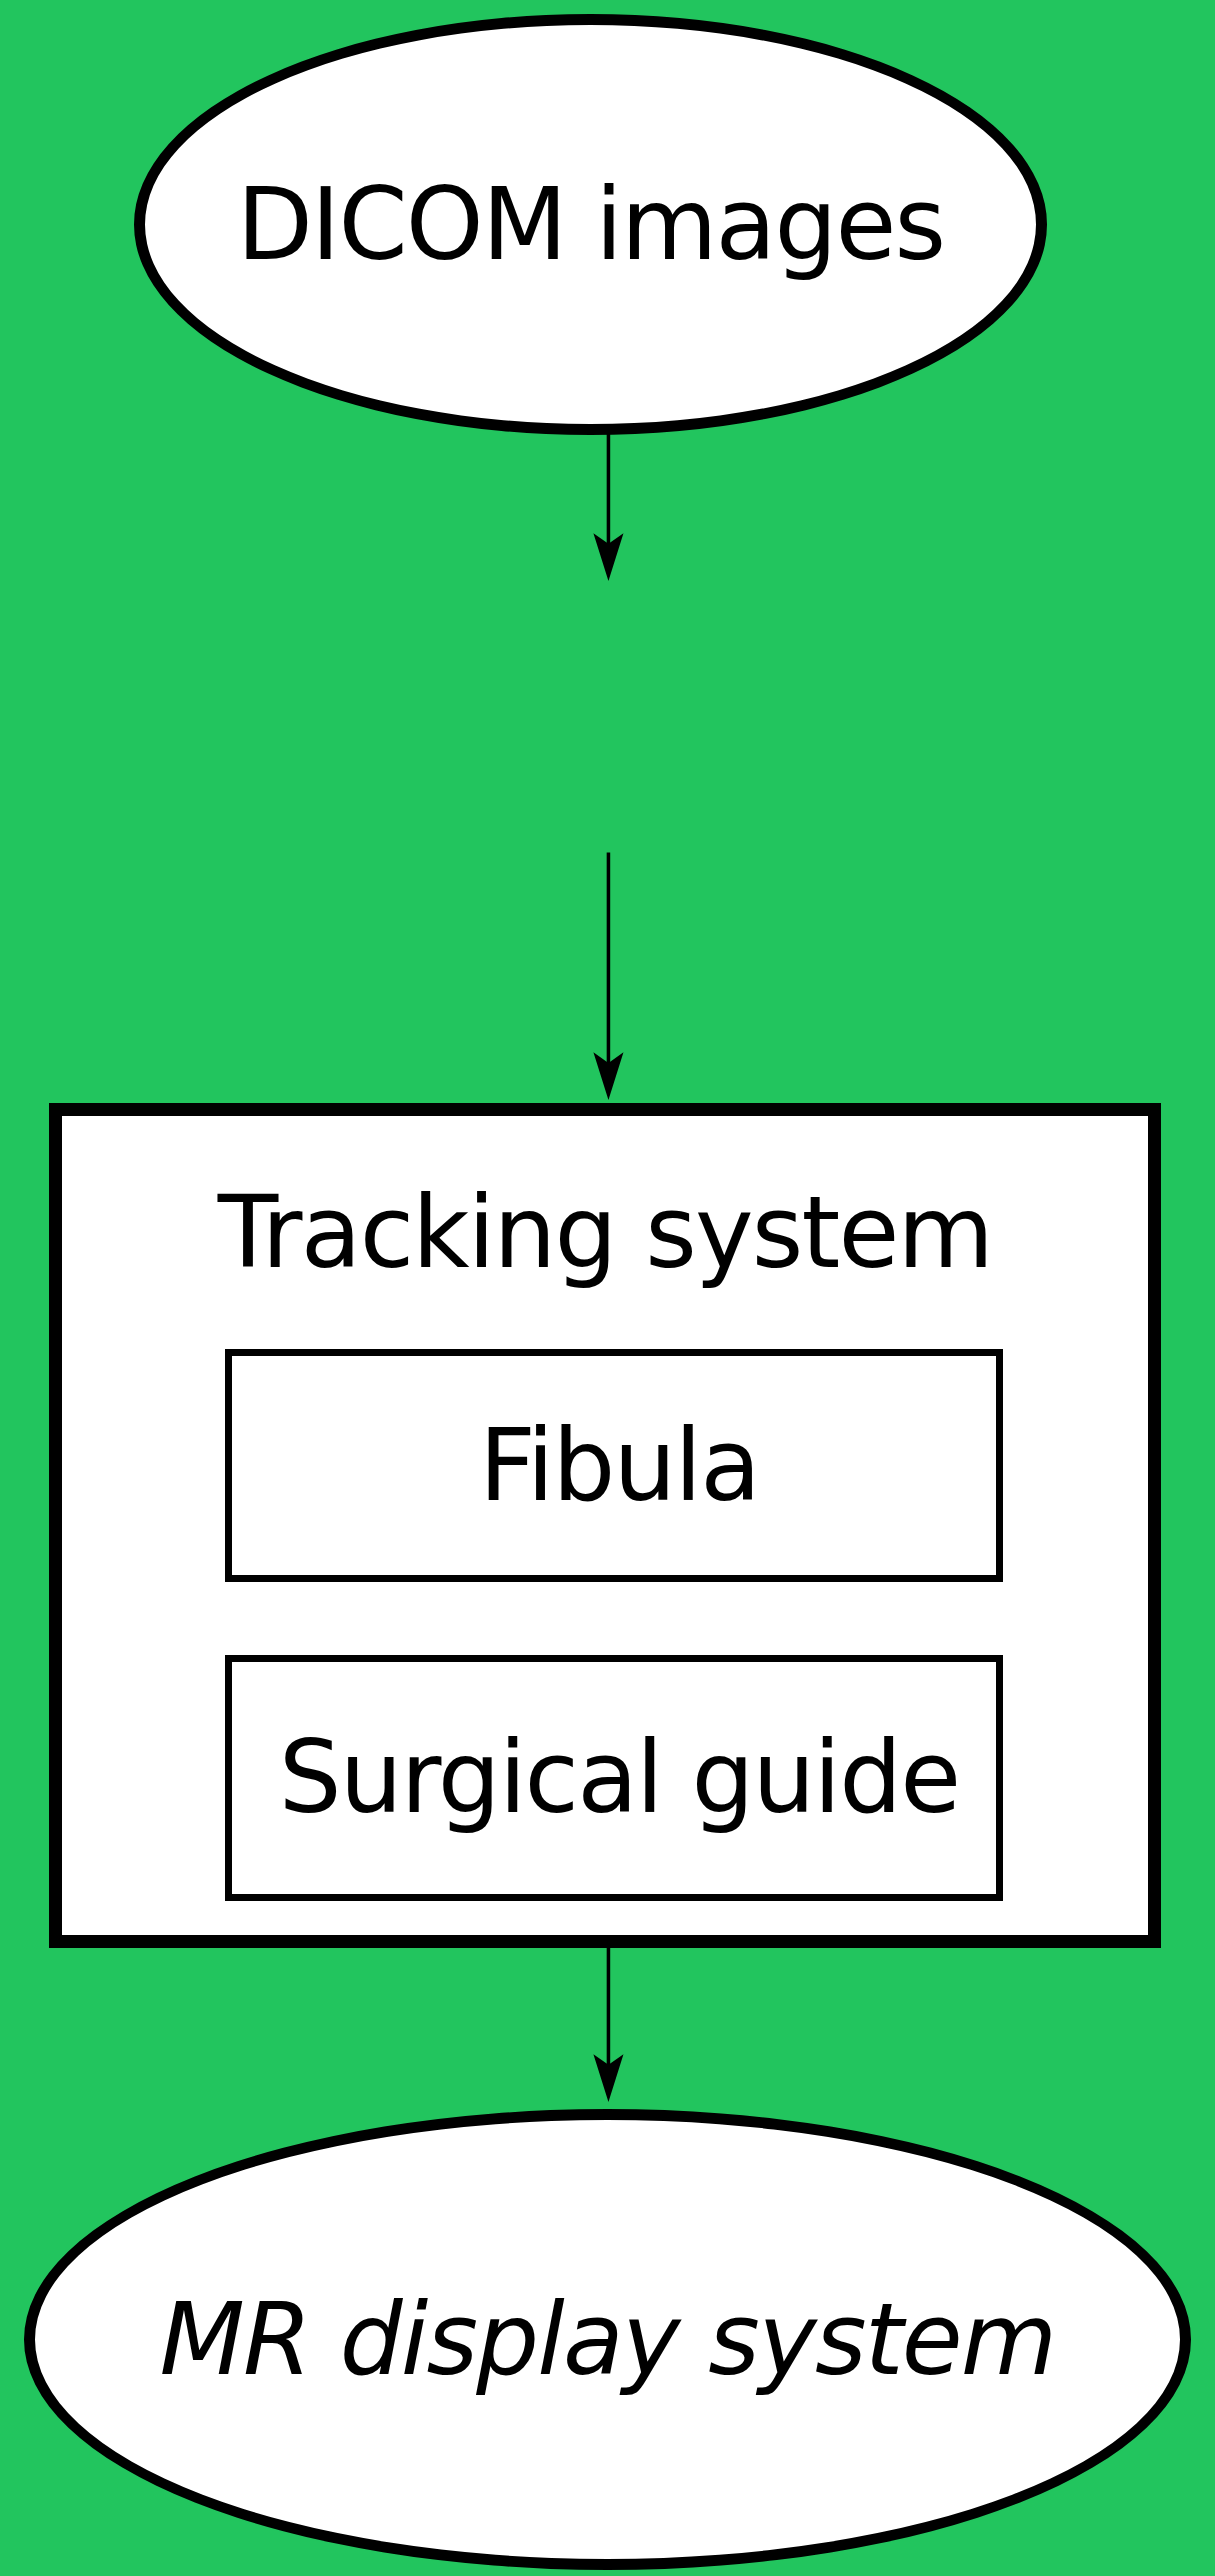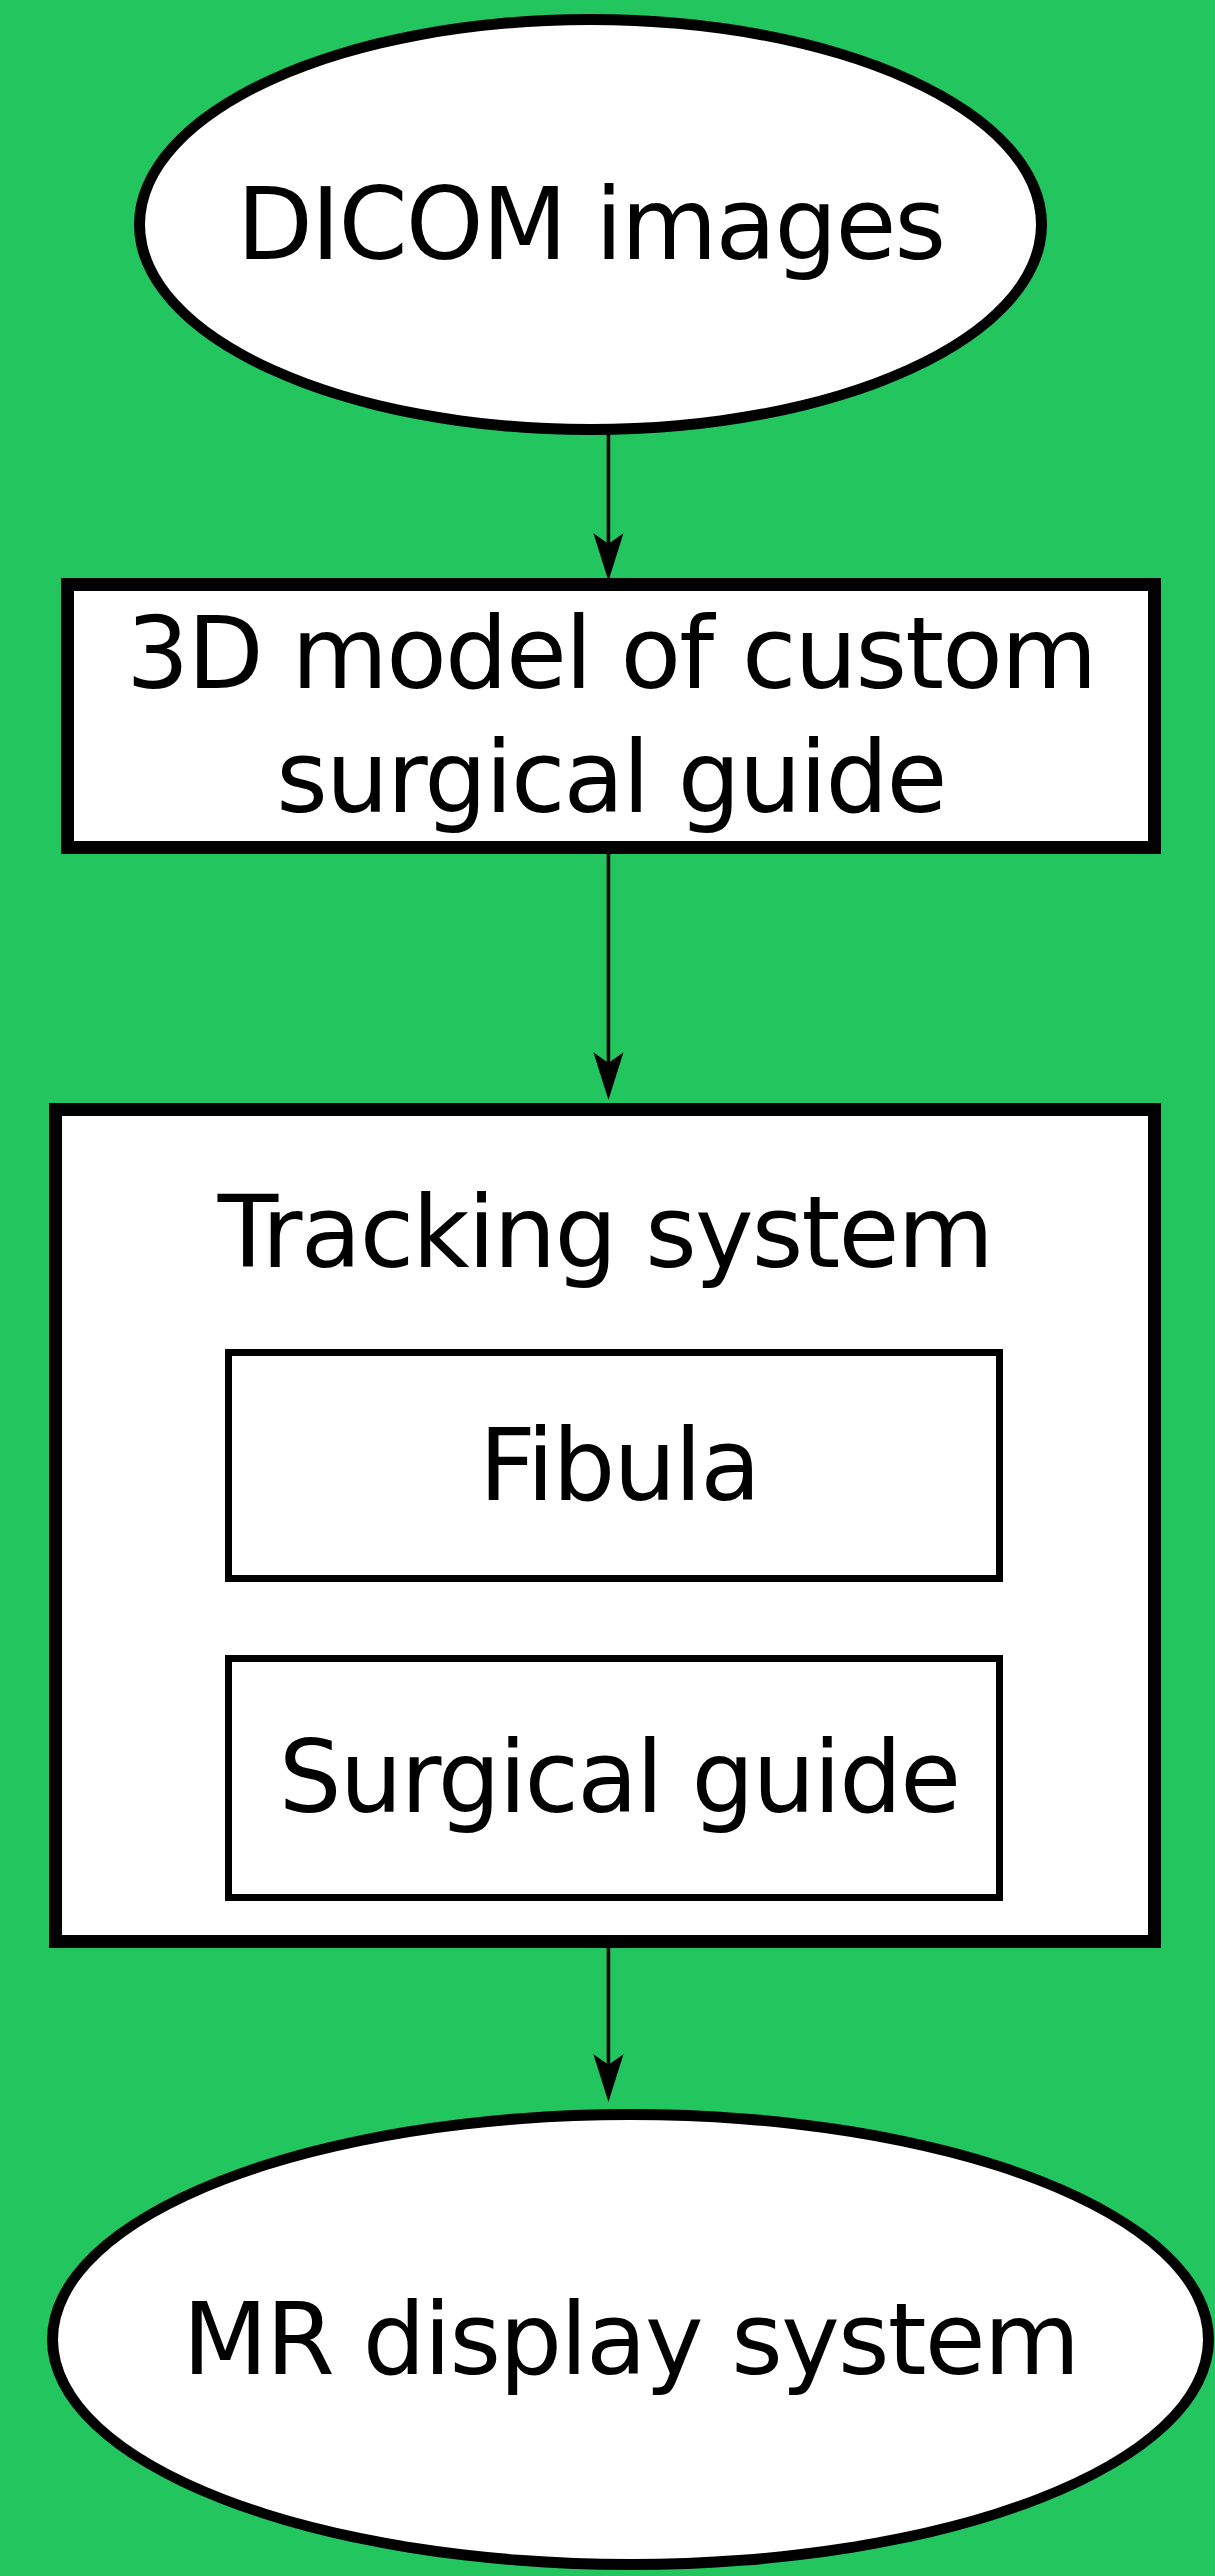--- a/index.html
+++ b/index.html
@@ -60,21 +60,21 @@
     display: flex;
     align-items: center;
     justify-content: center;
     padding-left: 10px;
   }
   #ellipse-dicom   { left: 134px; top: 14px;   width: 913px; height: 421px; }
   #rect-model      { left: 61px;  top: 578px;  width: 1100px; height: 276px; padding: 0 8.8px; }
   #rect-tracking   { left: 49px;  top: 1103px; width: 1112px; height: 845px; }
   #inner-fibula    { left: 163px; top: 233px;  width: 778px;  height: 233px; }
   #inner-surgical  { left: 163px; top: 539px;  width: 778px;  height: 246px; }
-  #ellipse-mr      { left: 47px;  top: 2109px; width: 1167px; height: 461px; }
+  #ellipse-mr      { left: 24px;  top: 2109px; width: 1167px; height: 461px; font-style: italic; }
   .edges-layer {
     position: absolute;
     left: 0; top: 0;
     width: 1216px;
     height: 2576px;
     pointer-events: none;
   }
 </style>
 </head>
 <body>
@@ -96,23 +96,20 @@
     <g>
       <line x1="688" y1="2201" x2="688" y2="2338" stroke="#000000" stroke-width="4"></line>
       <polygon points="688,2377 671,2323 688,2335 705,2323" fill="#000000"></polygon>
     </g>
   </svg>
 
   <div class="ellipse-node" id="ellipse-dicom">
     <span class="node-label">DICOM images</span>
   </div>
 
-  <div class="rect-node" id="rect-model">
-    <span class="node-label">3D model of custom surgical guide</span>
-  </div>
 
   <div class="container-node" id="rect-tracking">
     <div class="container-title node-label">Tracking system</div>
 
     <div class="inner-node" id="inner-fibula">
       <span class="node-label">Fibula</span>
     </div>
 
     <div class="inner-node" id="inner-surgical">
       <span class="node-label">Surgical guide</span>

